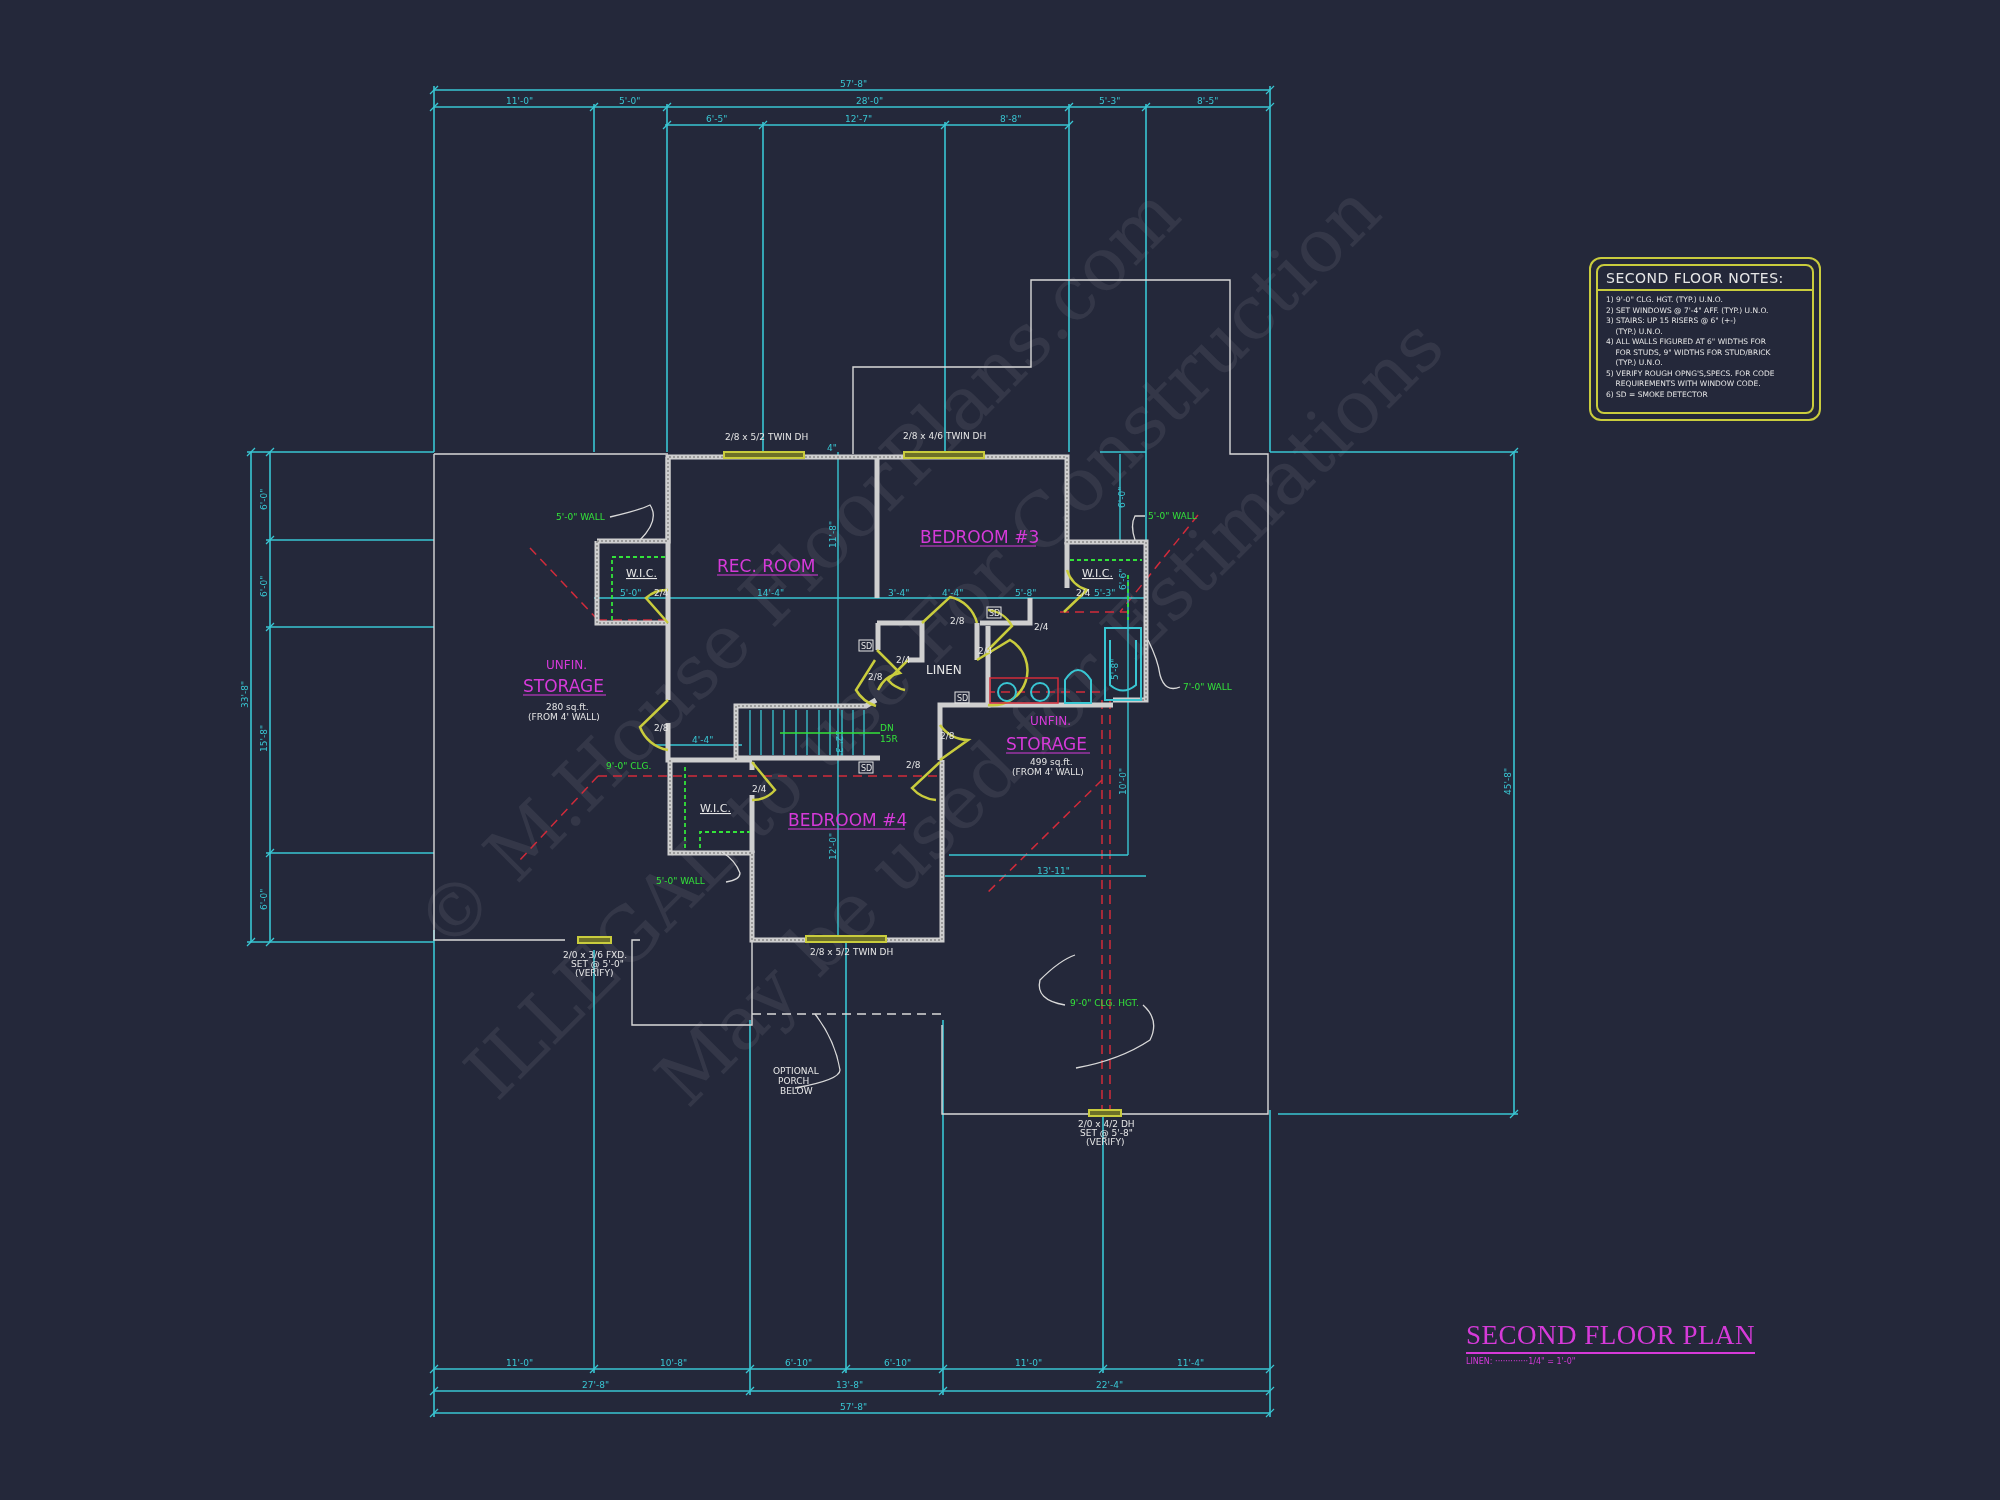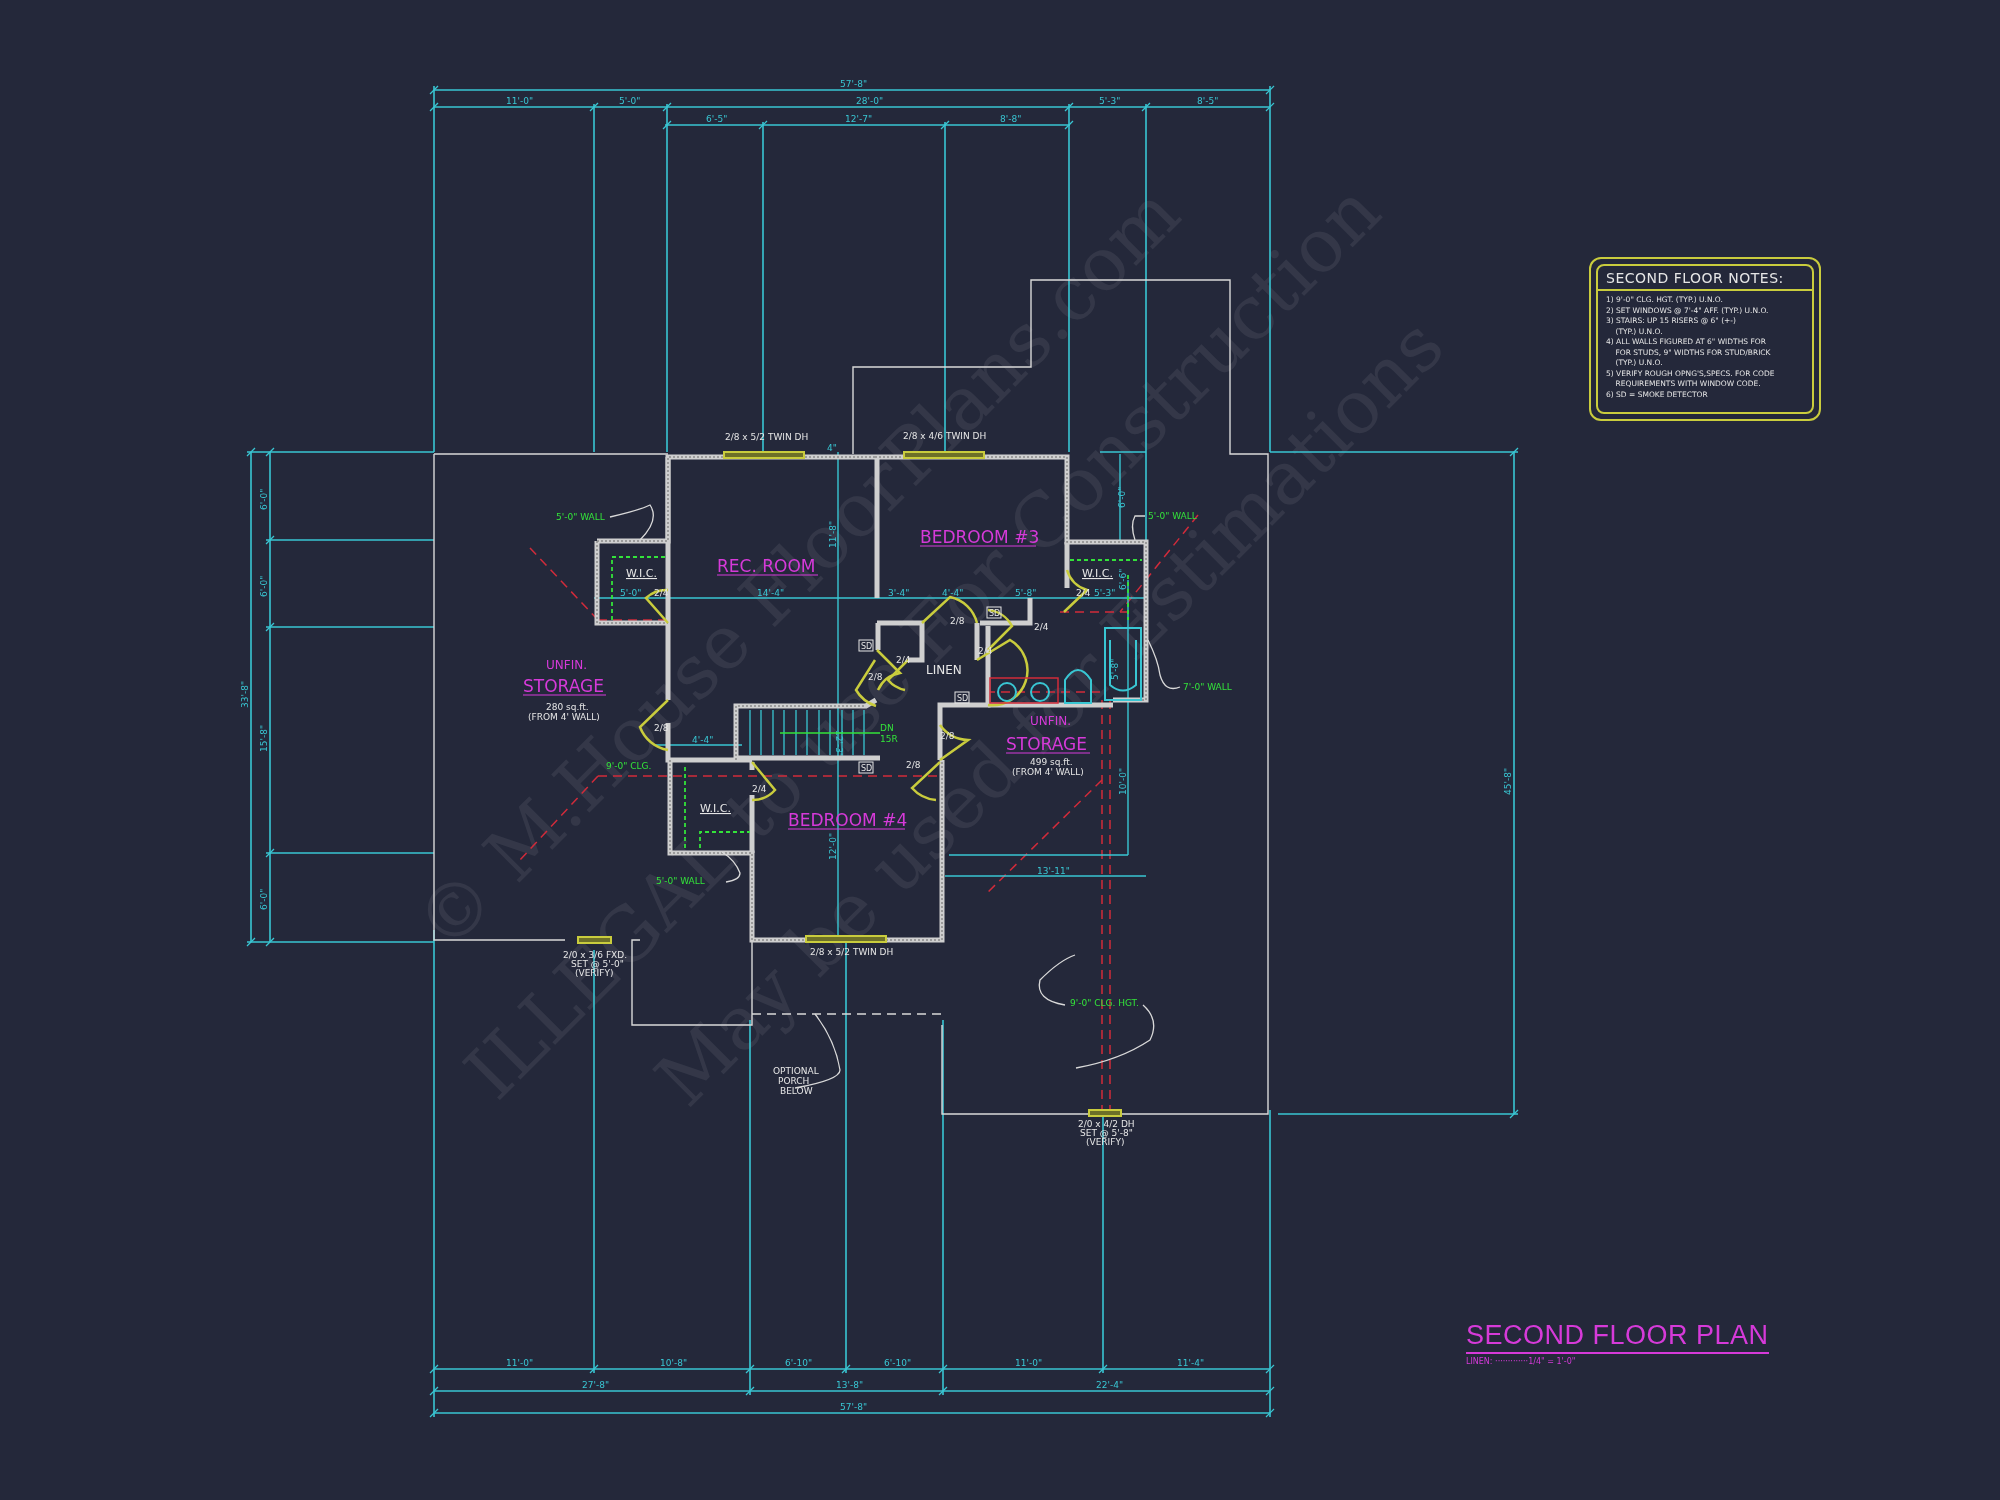--- a/index.html
+++ b/index.html
@@ -10,21 +10,21 @@
   .lbl{fill:#e6e6e6;font-size:10px;}
   .grn{fill:#33e33a;font-size:10px;}
   .mag{fill:#d63ad9;}
   .wm{fill:#ffffff;opacity:0.07;font-family:"DejaVu Serif",serif;font-size:74px;}
   .notes{position:absolute;left:1541px;top:257px;width:228px;height:160px;border:2px solid #c9cc3d;border-radius:12px;margin-left:48px;}
   .notes-inner{position:absolute;left:5px;top:5px;right:5px;bottom:5px;border:2px solid #c9cc3d;border-radius:8px;}
   .notes-title{color:#e6e6e6;font-size:14px;padding:4px 8px 3px 8px;border-bottom:2px solid #c9cc3d;letter-spacing:0.5px;}
   .notes-list{list-style:none;margin:0;padding:4px 8px;}
   .notes-list li{color:#e6e6e6;font-size:7.5px;line-height:10.5px;}
   .title-block{position:absolute;left:1466px;top:1320px;}
-  .title-main{color:#d63ad9;font-size:27px;letter-spacing:0.5px;border-bottom:2px solid #d63ad9;padding-bottom:1px;font-family:Liberation Sans, sans-serif;font-weight:normal;}
+  .title-main{color:#d63ad9;font-size:27px;letter-spacing:0.5px;border-bottom:2px solid #d63ad9;padding-bottom:1px;font-family:Liberation Serif, serif;font-weight:normal;}
   .title-scale{color:#d63ad9;font-size:8px;margin-top:3px;}
 </style>
 </head>
 <body>
 
 <svg id="plan" viewBox="0 0 2000 1500" xmlns="http://www.w3.org/2000/svg">
 
   <g transform="rotate(-45 900 700)">
     <text class="wm" x="400" y="560">© M.House FloorPlans.com</text>
     <text class="wm" x="330" y="700">ILLEGAL to use For Construction</text>

